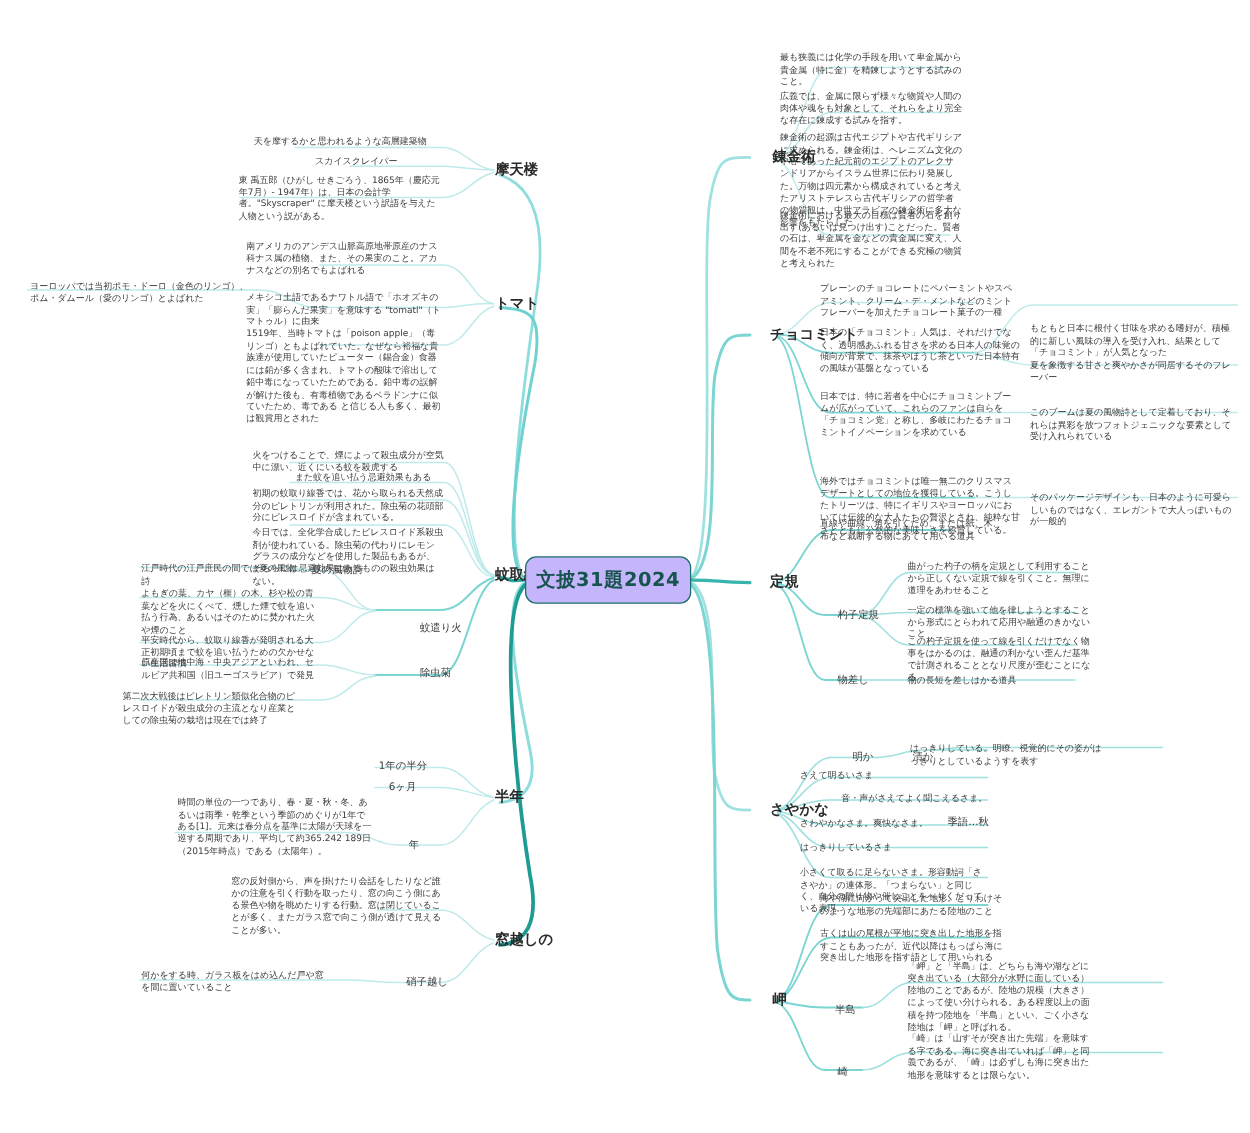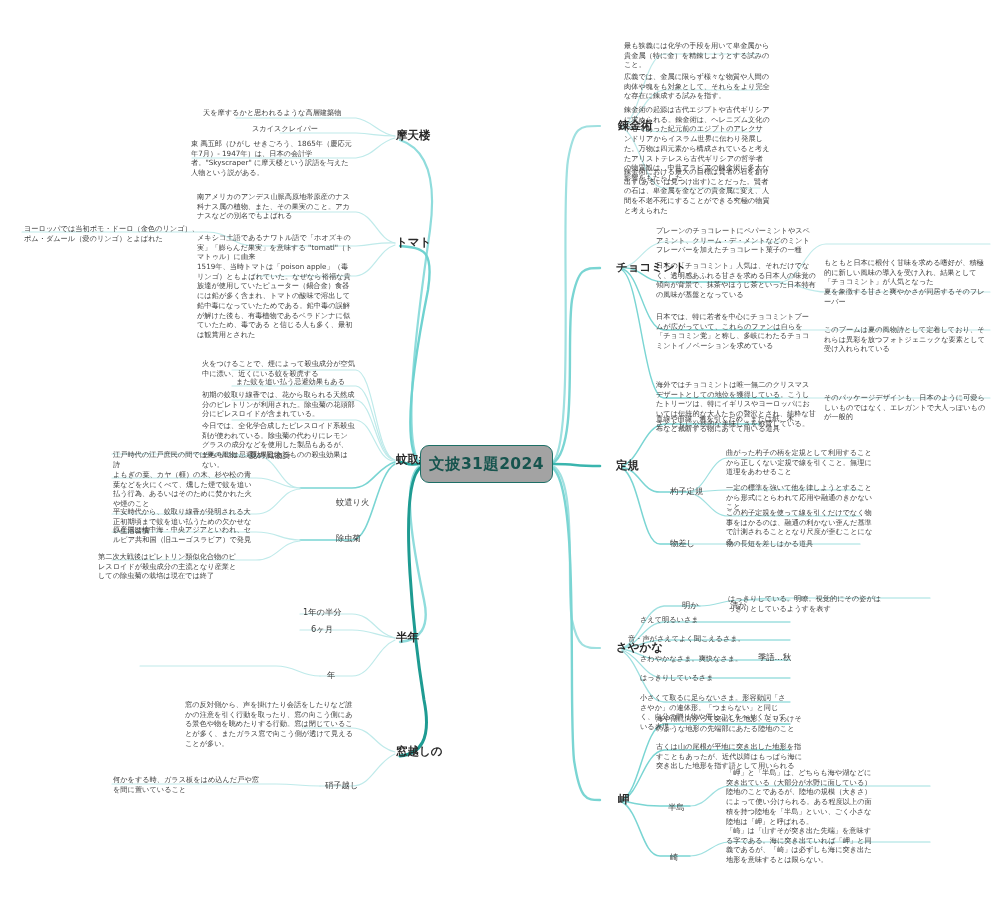--- a/index.html
+++ b/index.html
@@ -10,21 +10,21 @@
     color:#333;
   }
   #canvas{position:absolute;inset:0;width:1000px;height:906px;}
   svg.links{position:absolute;left:0;top:0;width:1000px;height:906px;pointer-events:none;}
 
   .node{position:absolute;box-sizing:border-box;}
 
   
   .root{
     left:420px;top:445px;width:133px;height:38px;
-    border:1.6px solid #1d6f66;border-radius:9px;background:#a3a3a3;
+    border:1.6px solid #1d6f66;border-radius:9px;background:#c4b5fd;
     display:flex;align-items:center;justify-content:center;
     font-size:15.5px;font-weight:bold;color:#17544e;letter-spacing:.4px;
     z-index:40;
   }
 
   
   .topic{
     font-size:11.5px;font-weight:bold;color:#2a2a2a;
     white-space:nowrap;z-index:30;
   }
@@ -216,20 +216,23 @@
   </div>
   <div class="node sub" style="left:303px;top:607px;">
     <span>1年の半分</span>
   </div>
   <div class="node sub" style="left:311px;top:624px;">
     <span>6ヶ月</span>
   </div>
   <div class="node sub" style="left:327px;top:670px;">
     <span>年</span>
   </div>
+  <div class="node leaf tight" style="left:142px;top:637px;width:157px;">
+    <span>時間の単位の一つであり、春・夏・秋・冬、あるいは雨季・乾季という季節のめぐりが1年である[1]。元来は春分点を基準に太陽が天球を一巡する周期であり、平均して約365.242 189日（2015年時点）である（太陽年）。</span>
+  </div>
 
   <div class="node topic" style="left:396px;top:744px;">
     <span>窓越しの</span>
   </div>
   <div class="node leaf tight" style="left:185px;top:700px;width:170px;">
     <span>窓の反対側から、声を掛けたり会話をしたりなど誰かの注意を引く行動を取ったり、窓の向こう側にある景色や物を眺めたりする行動。窓は閉じていることが多く、またガラス窓で向こう側が透けて見えることが多い。</span>
   </div>
   <div class="node sub" style="left:325px;top:780px;">
     <span>硝子越し</span>
   </div>
@@ -314,21 +317,21 @@
   </div>
   <div class="node sub" style="left:730px;top:600px;">
     <span>清か</span>
   </div>
   <div class="node leaf tight" style="left:728px;top:594px;width:160px;">
     <span>はっきりしている。明瞭。視覚的にその姿がはっきりとしているようすを表す</span>
   </div>
   <div class="node leaf" style="left:640px;top:615px;width:150px;">
     <span>さえて明るいさま</span>
   </div>
-  <div class="node leaf" style="left:628px;top:634px;width:150px;">
+  <div class="node leaf" style="left:673px;top:634px;width:150px;">
     <span>音・声がさえてよく聞こえるさま。</span>
   </div>
   <div class="node leaf" style="left:640px;top:654px;width:150px;">
     <span>さわやかなさま。爽快なさま。</span>
   </div>
   <div class="node sub" style="left:758px;top:652px;">
     <span>季語…秋</span>
   </div>
   <div class="node leaf" style="left:640px;top:673px;width:150px;">
     <span>はっきりしているさま</span>

